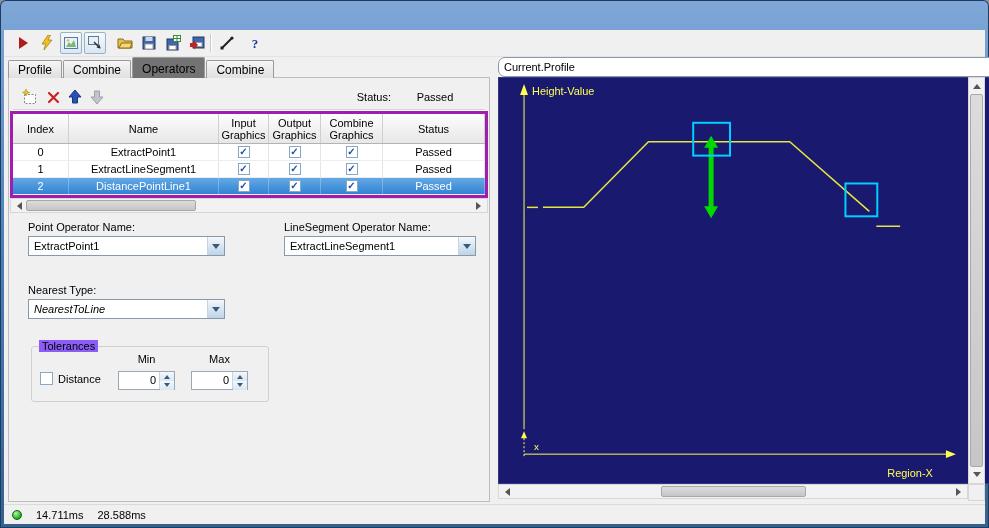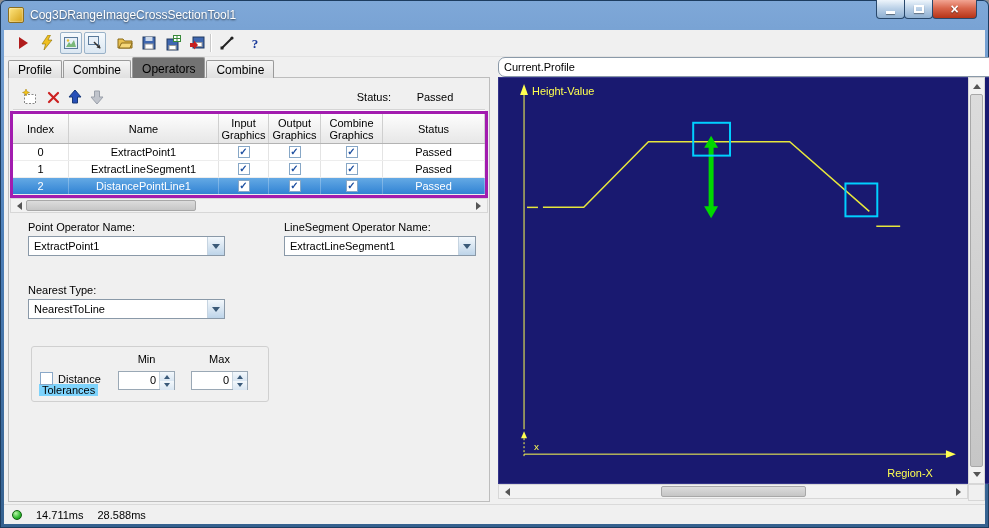--- a/index.html
+++ b/index.html
@@ -65,21 +65,21 @@
   .tri-d{border-top:5px solid #555;margin-top:2px;}
   
   .lbl{position:absolute;white-space:nowrap;}
   .combo{position:absolute;height:20px;background:#fff;border:1px solid #8a99a8;display:flex;align-items:center;}
   .combo-value{flex:1;padding:0 5px;white-space:nowrap;overflow:hidden;}
   .combo-btn{width:17px;height:100%;border-left:1px solid #c6d4e1;
              background:linear-gradient(180deg,#f3f8fc,#d9e6f2 50%,#bdd4e9);display:flex;align-items:center;justify-content:center;}
   .combo-arrow{width:0;height:0;border:4px solid transparent;border-top:5px solid #3b5a78;margin-top:5px;}
   
   .groupbox{position:absolute;left:22px;top:268px;width:238px;height:56px;border:1px solid #d0d0d0;border-radius:3px;}
-  .groupbox-title{position:absolute;top:-7px;left:7px;background:#7dd3fc;padding:0 3px;margin-top:44px;}
+  .groupbox-title{position:absolute;top:-7px;left:7px;background:#8b5cf6;padding:0 3px;}
   .gb-lbl{position:absolute;top:6px;width:57px;text-align:center;}
   .checkbox{position:absolute;left:8px;top:25px;width:13px;height:13px;background:#fff;border:1px solid #8aa8c8;}
   .spinner{position:absolute;top:24px;width:57px;height:19px;background:#fff;border:1px solid #9aa8b5;display:flex;}
   .spin-value{flex:1;text-align:right;padding:2px 3px 0 0;}
   .spin-btns{width:15px;border-left:1px solid #c8d4de;display:flex;flex-direction:column;}
   .spin-b{flex:1;display:flex;align-items:center;justify-content:center;background:linear-gradient(180deg,#f3f8fc,#d9e6f2);}
   .stri-u{width:0;height:0;border:3px solid transparent;border-bottom:4px solid #3a5a7a;margin-bottom:2px;}
   .stri-d{width:0;height:0;border:3px solid transparent;border-top:4px solid #3a5a7a;margin-top:2px;}
   
   .plot{position:absolute;left:494px;top:47px;width:547px;height:407px;background:#191970;border:1px solid #34348a;}
@@ -89,35 +89,20 @@
   .statusbar{position:absolute;left:0;top:474px;width:981px;height:20px;background:#f0f0f0;border-top:1px solid #dadada;
              display:flex;align-items:center;padding-left:8px;gap:14px;}
   .led{width:10px;height:10px;border-radius:50%;border:1px solid #0f5f0f;
        background:radial-gradient(circle at 35% 30%,#b8f5a8,#2db82d 60%,#157a15);}
 </style>
 </head>
 <body>
 
 <div id="root">
 
-  <div class="titlebar">
-    <div class="app-icon"></div>
-    <div class="title-text">Cog3DRangeImageCrossSectionTool1</div>
-    <div class="caption-btns">
-      <div class="cap-btn">
-          <span class="glyph-min"></span>
-        </div>
-      <div class="cap-btn">
-          <span class="glyph-max"></span>
-        </div>
-      <div class="cap-btn cap-close">
-          <span class="glyph-close">×</span>
-        </div>
-    </div>
-  </div>
 
   <div class="client">
 
     <div class="toolbar">
       <div class="tb-btn" style="left:8px">
         <svg width="16" height="16">
             <polygon points="4,2 13,8 4,14" fill="#b01c1c"></polygon>
           </svg>
         </div>
       <div class="tb-btn" style="left:32px">
@@ -294,21 +279,21 @@
 
       <div class="lbl" style="left:275px;top:143px;">LineSegment Operator Name:</div>
       <div class="combo" style="left:275px;top:158px;width:192px;">
         <span class="combo-value">ExtractLineSegment1</span>
         <span class="combo-btn">
             <span class="combo-arrow"></span>
           </span>
       </div>
 
       <div class="lbl" style="left:19px;top:206px;">Nearest Type:</div>
-      <div class="combo" style="left:19px;top:221px;width:197px;">
+      <div class="combo" style="left:19px;top:221px;width:197px;font-style:italic;">
         <span class="combo-value">NearestToLine</span>
         <span class="combo-btn">
             <span class="combo-arrow"></span>
           </span>
       </div>
 
       <div class="groupbox">
         <div class="groupbox-title">Tolerances</div>
         <div class="gb-lbl" style="left:86px;">Min</div>
         <div class="gb-lbl" style="left:159px;">Max</div>

